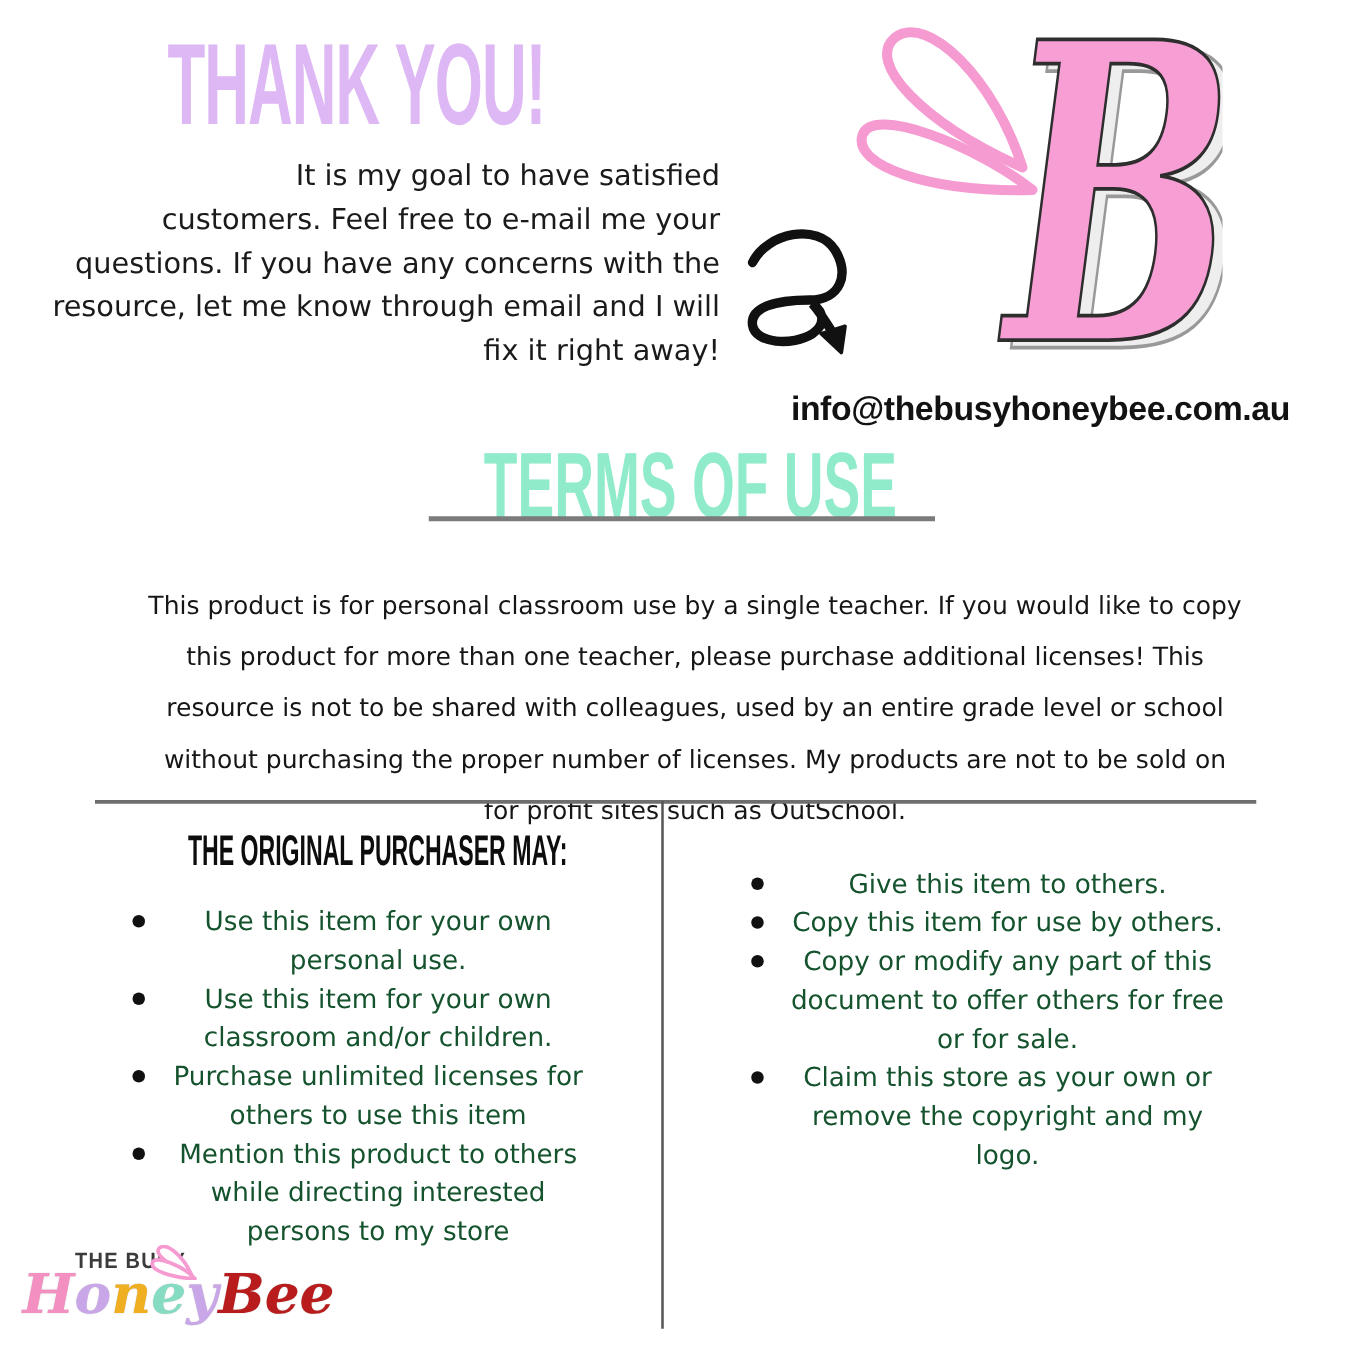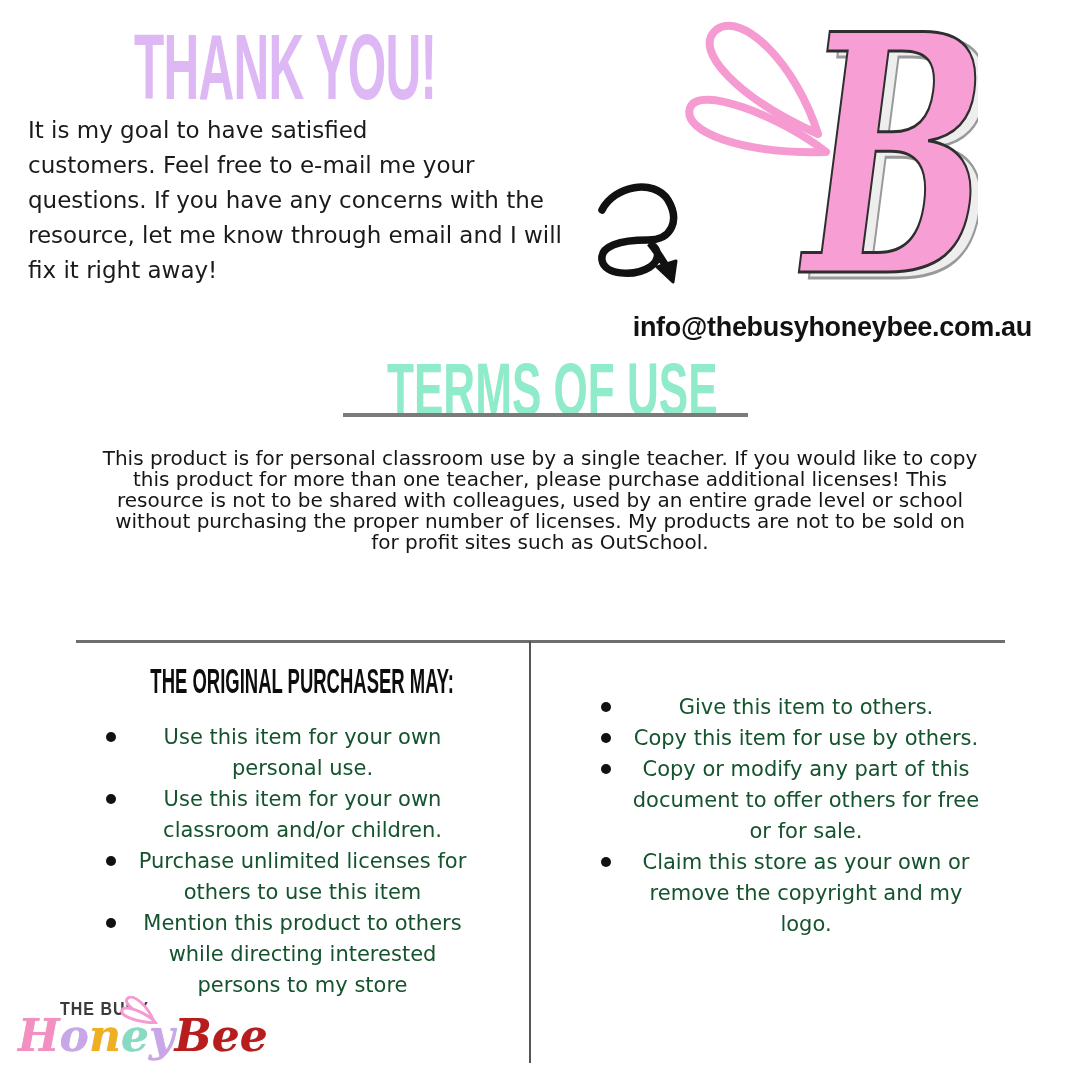--- a/index.html
+++ b/index.html
@@ -5,37 +5,37 @@
   html,body{margin:0;padding:0;background:#fff;}
   .page{position:relative;width:1080px;height:1080px;background:#fff;overflow:hidden;
         font-family:"DejaVu Sans",sans-serif;}
 
   
   .display{font-family:"Liberation Sans",sans-serif;font-weight:bold;white-space:nowrap;}
 
   .thank-you{position:absolute;left:134px;top:14px;font-size:66px;letter-spacing:-1px;
              transform:scale(0.75,1.4);transform-origin:left top;}
 
-  .intro{position:absolute;left:28px;top:113px;width:548px;text-align:left;
+  .intro{position:absolute;left:28px;top:124px;width:548px;text-align:right;
          font-size:23px;line-height:35px;color:#1a1a1a;white-space:pre-line;margin:0;}
 
   .arrow-wrap{position:absolute;left:592px;top:180px;width:100px;height:106px;}
 
   .b-logo{position:absolute;left:678px;top:6px;width:300px;height:292px;}
 
   .email{position:absolute;left:560px;top:312px;width:472px;text-align:right;
          font-family:"Liberation Sans",sans-serif;font-weight:bold;font-size:27px;
          letter-spacing:-0.3px;color:#121212;}
 
   .terms-title{position:absolute;left:387px;top:346px;font-size:58px;letter-spacing:0px;
                transform:scale(0.76,1.28);transform-origin:left top;}
   .terms-underline{position:absolute;left:343px;top:413px;width:405px;height:4px;background:#7b7b7b;}
 
   .terms-body{position:absolute;left:50px;top:448px;width:980px;text-align:center;
-              font-size:20px;line-height:21px;color:#161616;white-space:pre-line;margin:0;}
+              font-size:20px;line-height:41px;color:#161616;white-space:pre-line;margin:16px;}
 
   .divider-h{position:absolute;left:76px;top:640px;width:929px;height:3px;background:#6e6e6e;}
   .divider-v{position:absolute;left:529px;top:641px;width:2px;height:422px;background:#555;}
 
   .col{position:absolute;top:662px;}
   .col-left{left:76px;width:453px;}
   .col-right{left:531px;width:474px;}
   .col-heading{text-align:center;height:30px;}
   .col-heading span{display:inline-block;font-size:24px;color:#0d0d0d;
                     transform:scale(0.77,1.43);transform-origin:center top;}

